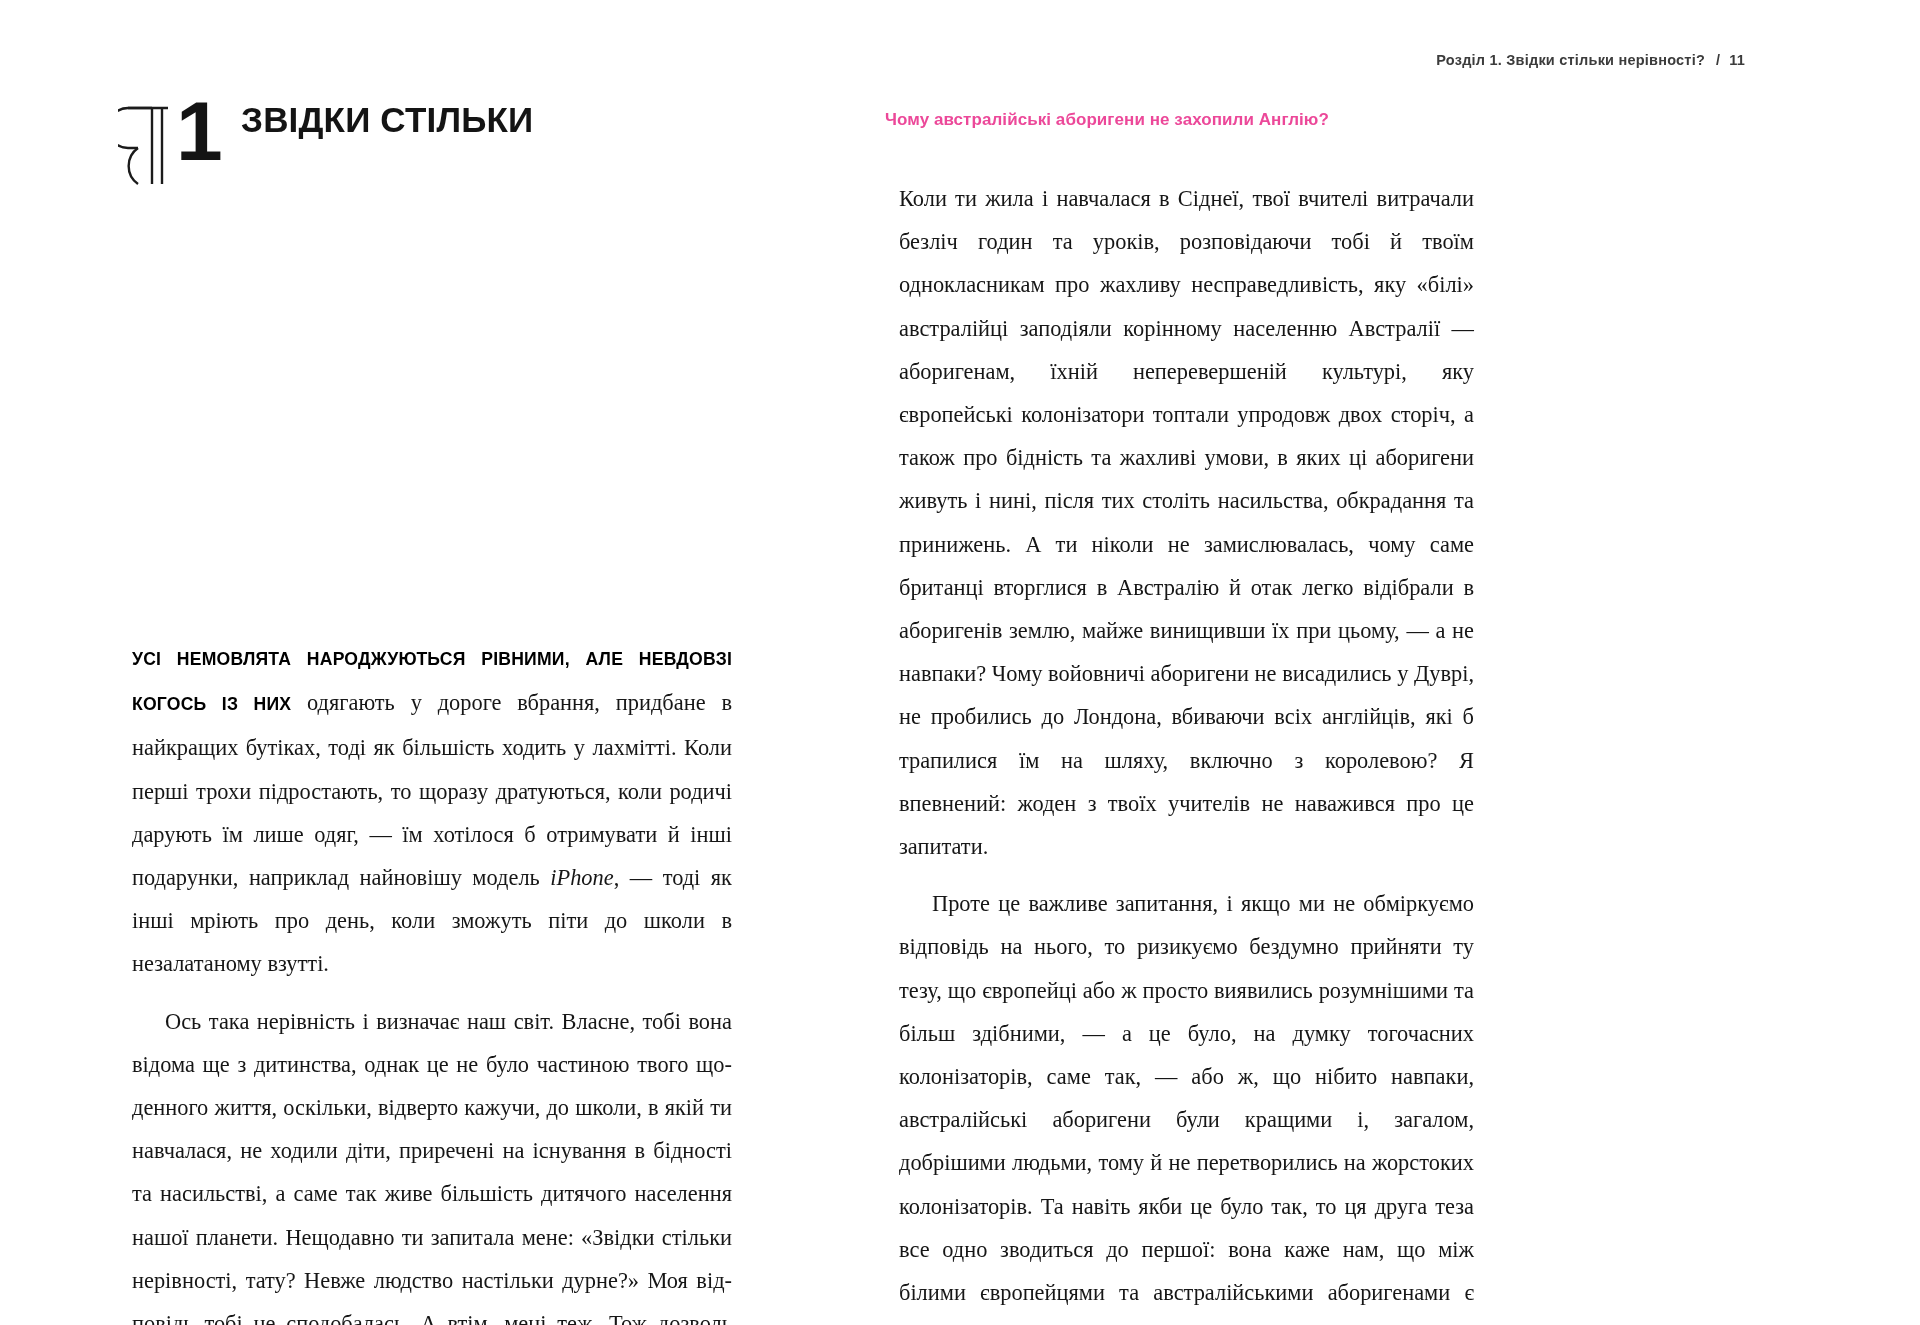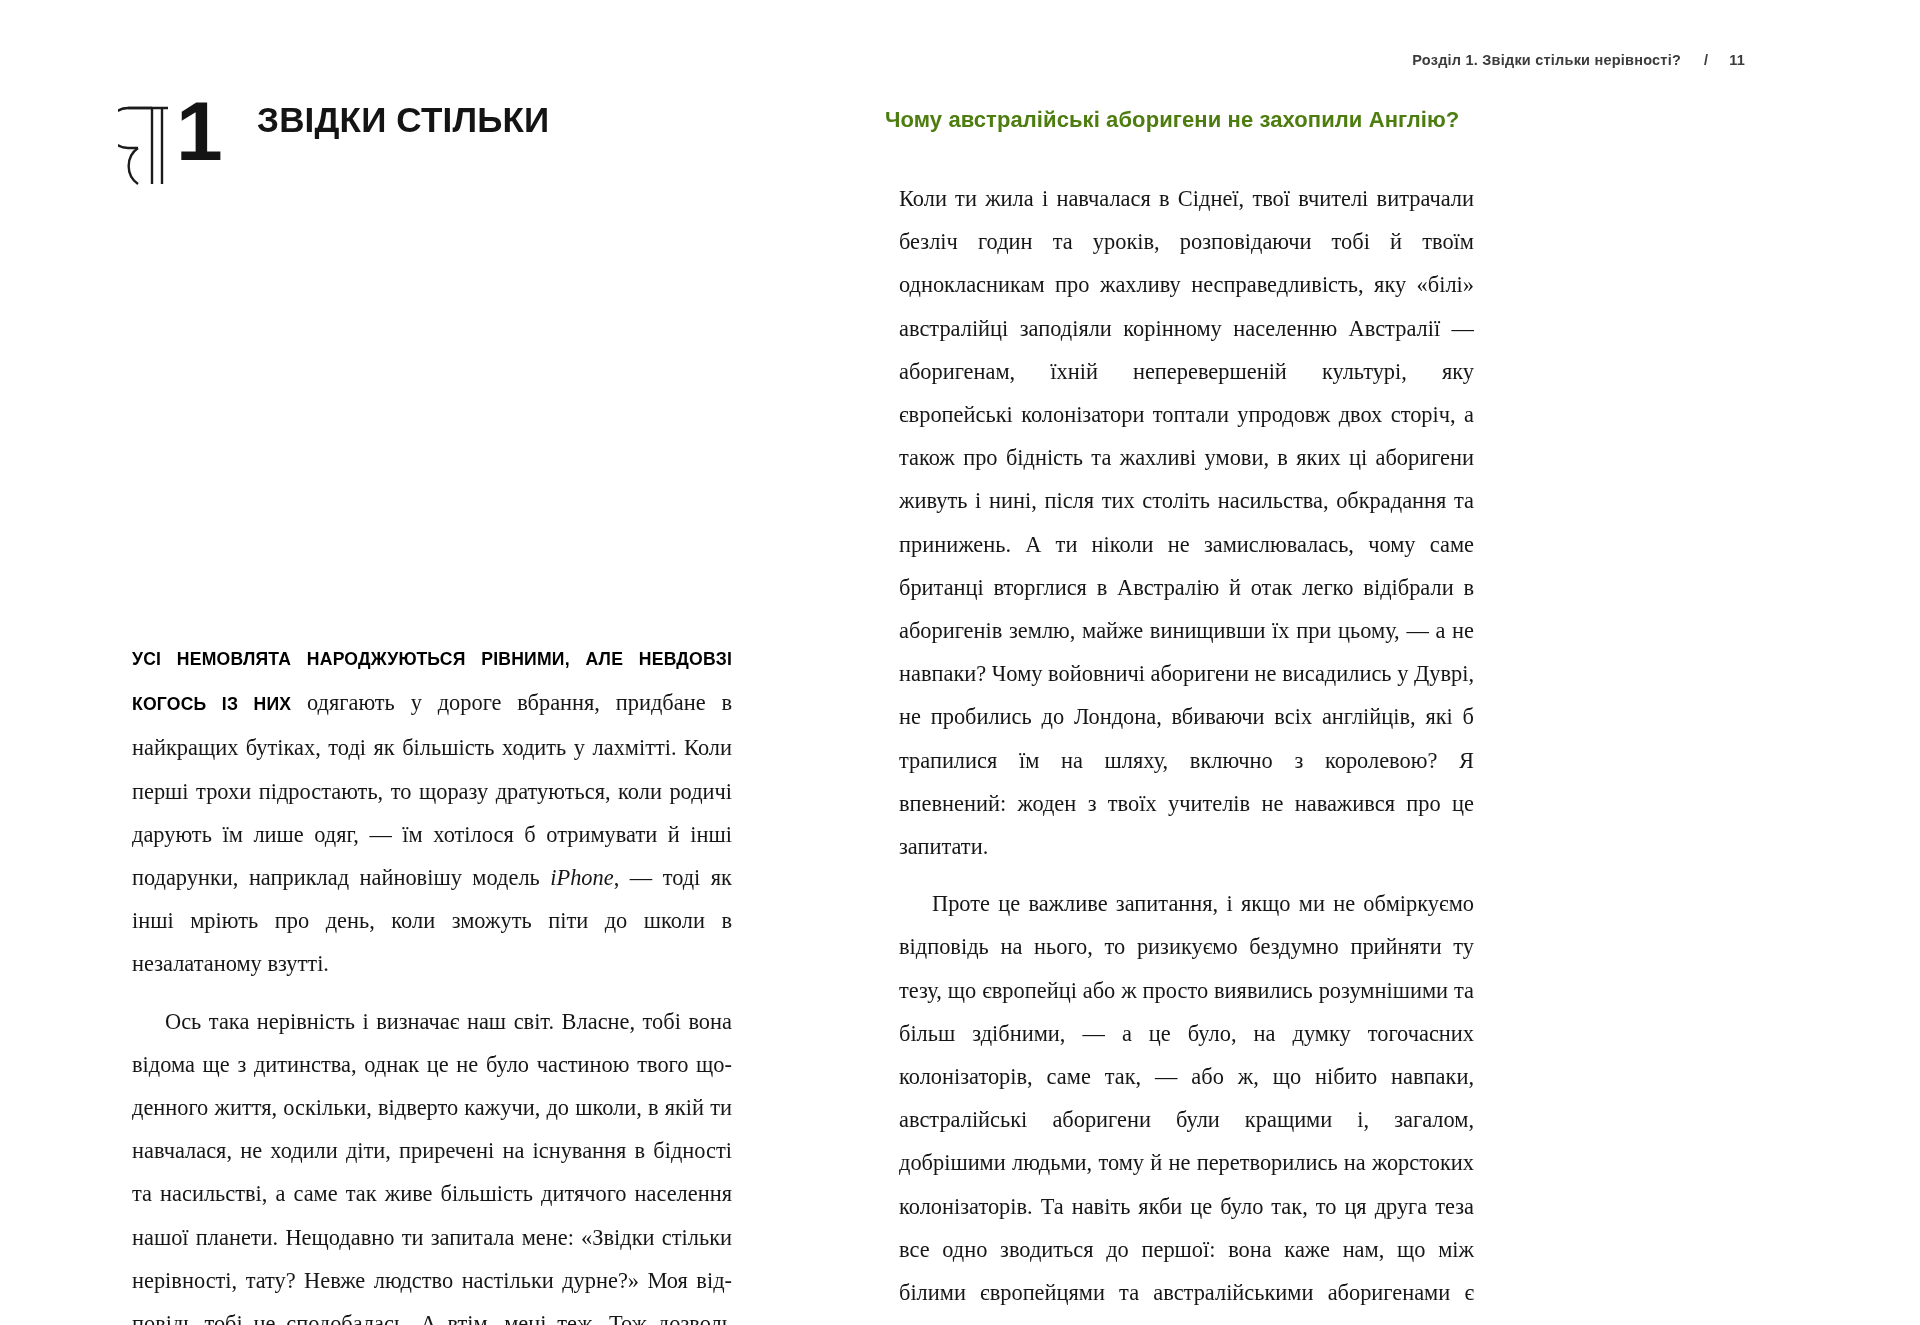--- a/index.html
+++ b/index.html
@@ -30,21 +30,21 @@
     top: 52px;
     right: 175px;
     font-family: "Liberation Sans", "DejaVu Sans", sans-serif;
     font-size: 14.5px;
     font-weight: 700;
     letter-spacing: 0.015em;
     color: #3c3c3c;
     white-space: nowrap;
     display: flex;
     align-items: baseline;
-    gap: 12px;
+    gap: 0;
   }
   .running-header .rh-sep {
     display: inline-block;
     padding: 0 9px 0 11px;
     font-weight: 700;
     color: #3c3c3c;
   }
   .running-header .rh-page {
     font-weight: 700;
     text-align: right;
@@ -84,21 +84,21 @@
     font-size: 84px;
     line-height: 0.94;
     color: #141414;
     letter-spacing: -0.02em;
     margin-left: 2px;
     margin-top: -4px;
   }
 
   .chapter-title {
     flex: 1 1 auto;
-    margin-left: 36px;
+    margin-left: 20px;
     margin-top: 2px;
     font-family: "Liberation Sans", "DejaVu Sans", sans-serif;
     font-weight: 800;
     font-size: 35px;
     line-height: 1.24;
     letter-spacing: 0.005em;
     color: #141414;
     text-transform: uppercase;
   }
   .chapter-title .ct-line { display: block; white-space: nowrap; }
@@ -134,24 +134,24 @@
 
   
   .section-heading {
     position: absolute;
     left: 0;
     top: 105px;
     width: 575px;
     margin: 0;
     font-family: "Liberation Sans", "DejaVu Sans", sans-serif;
     font-weight: 700;
-    font-size: 22px;
+    font-size: 17px;
     line-height: 30px;
     letter-spacing: 0.004em;
-    color: #4d7c0f;
+    color: #ec4899;
   }
 
   .right-body {
     position: absolute;
     left: 0;
     top: 163px;
     width: 575px;
   }
 
   

